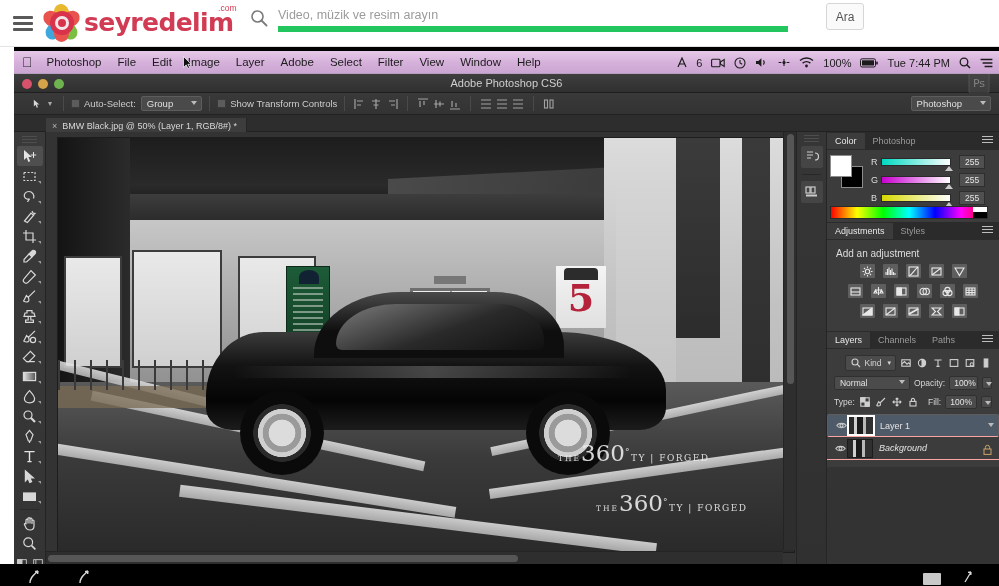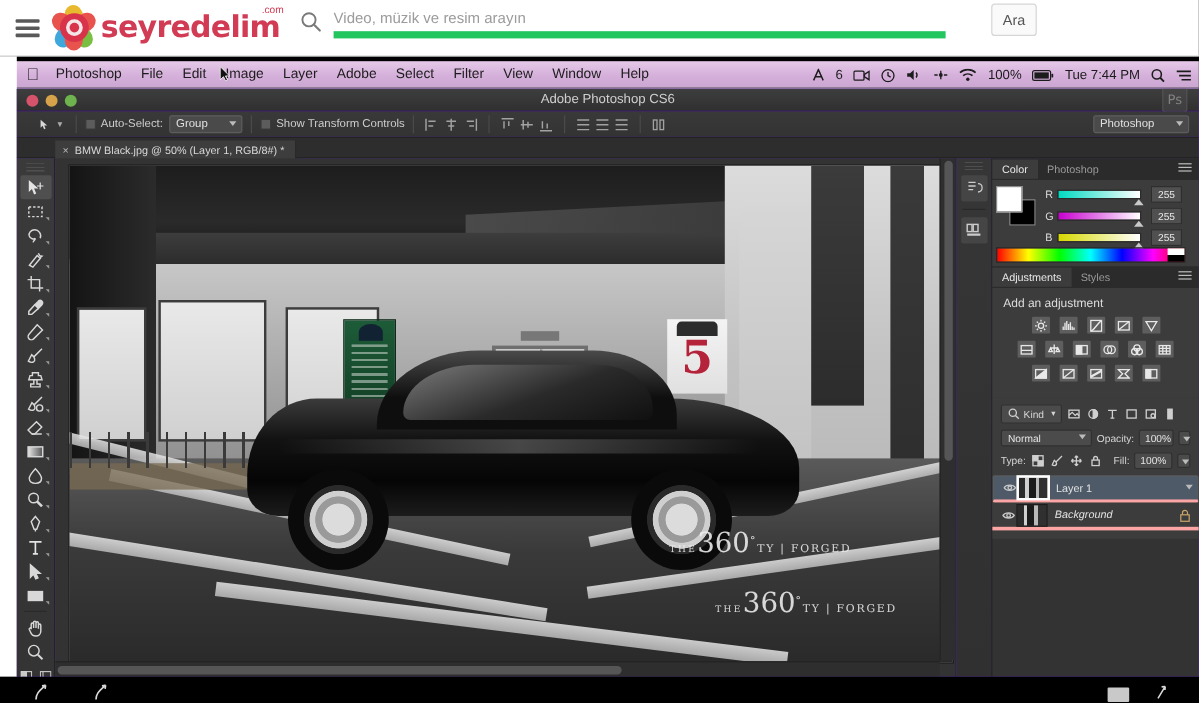--- a/index.html
+++ b/index.html
@@ -149,32 +149,32 @@
     background:linear-gradient(90deg,#ff0000,#ffff00,#00ff00,#00ffff,#0000ff,#ff00ff,#ff0000);border:1px solid #2a2a2a;}
   #spectrum:after{content:"";position:absolute;right:0;top:0;width:14px;height:100%;background:linear-gradient(#fff 50%,#000 50%);}
 
   
   #adj-title{font-size:10px;color:#ddd;margin:2px 0 5px 2px;}
   .adj-row{display:flex;justify-content:center;gap:8px;margin-bottom:6px;}
   .adj-ic{width:15px;height:14px;background:#5e5e5e;border-radius:1px;display:flex;align-items:center;justify-content:center;cursor:pointer;}
   .adj-ic svg{width:11px;height:11px;stroke:#e8e8e8;fill:none;stroke-width:1.1;}
 
   
-  .lrow{display:flex;align-items:center;gap:4px;margin-bottom:5px;font-size:8.5px;color:#d5d5d5;}
+  .lrow{display:flex;align-items:center;gap:4px;margin-bottom:5px;font-size:8.5px;color:#d5d5d5;justify-content:flex-end;}
   #kind-box{display:flex;align-items:center;background:#4b4b4b;border:1px solid #303030;border-radius:2px;padding:1px 4px;}
   .mini{width:12px;height:12px;display:flex;align-items:center;justify-content:center;}
   .mini svg{width:10px;height:10px;stroke:#cfcfcf;fill:none;stroke-width:1.1;}
   #blend{background:#4b4b4b;border:1px solid #303030;border-radius:2px;padding:1px 14px 1px 5px;position:relative;width:84px;color:#e4e4e4;}
   #blend:after{content:"";position:absolute;right:4px;top:50%;margin-top:-3px;width:0;height:0;
     border-left:3px solid transparent;border-right:3px solid transparent;border-top:4px solid #bbb;}
   .numbox{background:#4b4b4b;border:1px solid #303030;border-radius:2px;padding:1px 4px;color:#e4e4e4;min-width:26px;text-align:center;}
   .stepper{width:11px;height:12px;background:#4b4b4b;border:1px solid #303030;border-radius:2px;position:relative;}
   .stepper:after{content:"";position:absolute;left:3px;top:4px;width:0;height:0;border-left:3px solid transparent;border-right:3px solid transparent;border-top:4px solid #bbb;}
   #layer-list{background:#3c3c3c;margin:4px -7px 0;}
-  .layer-item{display:flex;align-items:center;height:23px;padding:0 6px;border-bottom:3px solid #fca5a5;cursor:pointer;}
+  .layer-item{display:flex;align-items:center;height:23px;padding:0 6px;border-bottom:1px solid #fca5a5;cursor:pointer;}
   .layer-item.sel{background:#4e5a68;}
   .eye{width:14px;display:flex;align-items:center;justify-content:center;}
   .eye svg{width:11px;height:9px;stroke:#c9c9c9;fill:none;stroke-width:1.1;}
   .thumb{width:26px;height:19px;margin-right:6px;border:1px solid #1c1c1c;
     background:linear-gradient(90deg,#2a2a2a 0 22%,#cfcfcf 22% 34%,#1a1a1a 34% 58%,#b8b8b8 58% 70%,#303030 70% 100%);}
   .layer-item.sel .thumb{outline:2px solid #fff;outline-offset:-1px;border-color:#fff;}
   .lname{font-size:9px;color:#e3e3e3;flex:1;}
   .lname.it{font-style:italic;}
   .lock-ic{width:11px;height:12px;}
 
@@ -754,20 +754,30 @@
           </span>
         <span class="adj-ic">
             <svg viewBox="0 0 11 11">
               <rect x="1" y="2" width="9" height="7"></rect>
               <rect x="1" y="2" width="4" height="7" fill="#e8e8e8"></rect>
             </svg>
           </span>
       </div>
     </div>
 
+    <div class="ptabs">
+      <span class="ptab active">Layers</span>
+      <span class="ptab">Channels</span>
+      <span class="ptab">Paths</span>
+      <span class="pmenu">
+          <i></i>
+          <i></i>
+          <i></i>
+        </span>
+    </div>
     <div class="pbody">
 
       <div class="lrow">
         <span id="kind-box">
           <span class="mini">
               <svg viewBox="0 0 10 10">
                 <circle cx="4" cy="4" r="3"></circle>
                 <line x1="6.2" y1="6.2" x2="9" y2="9"></line>
               </svg>
             </span>

